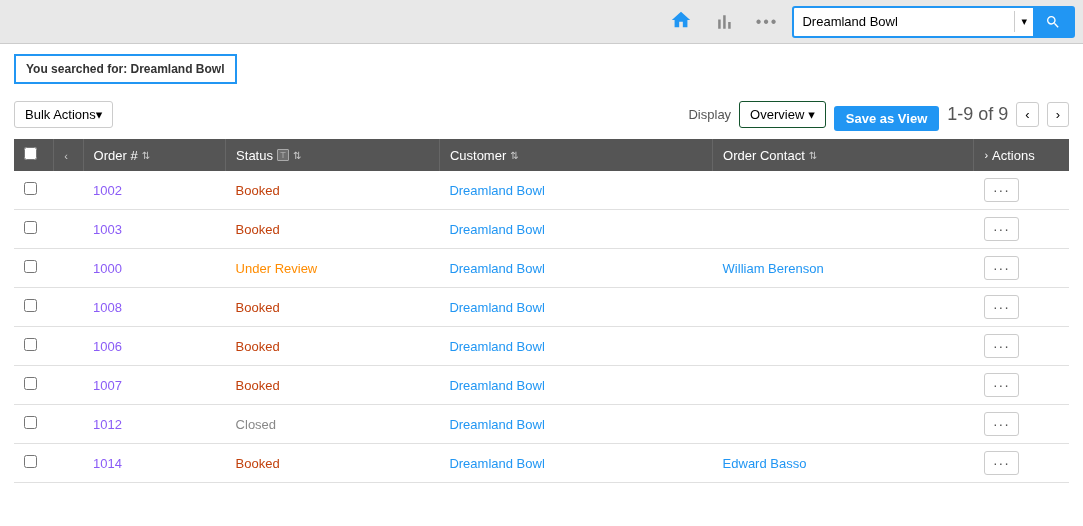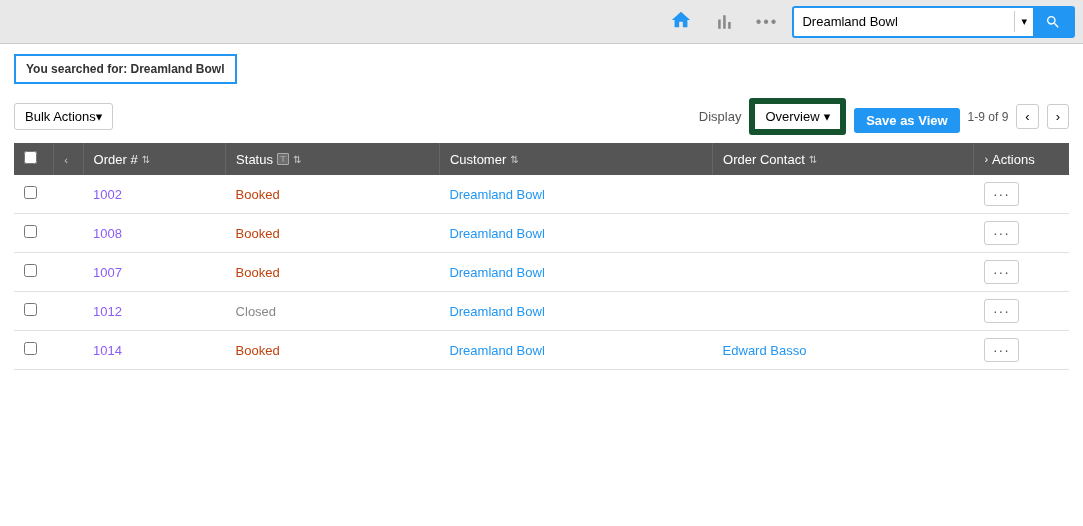--- a/index.html
+++ b/index.html
@@ -116,42 +116,42 @@
       font-size: 13px;
       display: flex;
       align-items: center;
     }
     .display-label {
       font-size: 13px;
       color: #555;
     }
     .overview-btn {
       background: white;
-      border: 6px solid #14532d;
+      border: 1px solid #14532d;
       border-radius: 3px;
       padding: 5px 10px;
       cursor: pointer;
       font-size: 13px;
       display: flex;
       align-items: center;
       gap: 4px;
     }
     .save-view-btn {
       background: #2196F3;
       color: white;
       border: none;
       border-radius: 3px;
       padding: 5px 12px;
       cursor: pointer;
       font-size: 13px;
       font-weight: bold;
       margin-top: 8px;
     }
     .pagination-label {
-      font-size: 12px;
+      font-size: 18px;
       color: #555;
     }
     .pag-btn {
       background: white;
       border: 1px solid #ccc;
       border-radius: 3px;
       padding: 4px 8px;
       cursor: pointer;
       font-size: 13px;
     }
@@ -352,21 +352,84 @@
     <td>
       <button class="actions-dots-btn">···</button>
     </td>
   </tr>
         <tr>
     <td>
       <input type="checkbox" style="">
     </td>
     <td></td>
     <td>
+      <a href="#" class="order-link">1003</a>
+    </td>
+    <td>
+      <span class="status-booked">Booked</span>
+    </td>
+    <td>
+      <a href="#" class="customer-link">Dreamland Bowl</a>
+    </td>
+    <td>
+      
+    </td>
+    <td>
+      <button class="actions-dots-btn">···</button>
+    </td>
+  </tr>
+        <tr>
+    <td>
+      <input type="checkbox" style="">
+    </td>
+    <td></td>
+    <td>
+      <a href="#" class="order-link">1000</a>
+    </td>
+    <td>
+      <span class="status-review">Under Review</span>
+    </td>
+    <td>
+      <a href="#" class="customer-link">Dreamland Bowl</a>
+    </td>
+    <td>
+      <a href="#" class="contact-link">William Berenson</a>
+    </td>
+    <td>
+      <button class="actions-dots-btn">···</button>
+    </td>
+  </tr>
+        <tr>
+    <td>
+      <input type="checkbox" style="">
+    </td>
+    <td></td>
+    <td>
       <a href="#" class="order-link">1008</a>
+    </td>
+    <td>
+      <span class="status-booked">Booked</span>
+    </td>
+    <td>
+      <a href="#" class="customer-link">Dreamland Bowl</a>
+    </td>
+    <td>
+      
+    </td>
+    <td>
+      <button class="actions-dots-btn">···</button>
+    </td>
+  </tr>
+        <tr>
+    <td>
+      <input type="checkbox" style="">
+    </td>
+    <td></td>
+    <td>
+      <a href="#" class="order-link">1006</a>
     </td>
     <td>
       <span class="status-booked">Booked</span>
     </td>
     <td>
       <a href="#" class="customer-link">Dreamland Bowl</a>
     </td>
     <td>
       
     </td>

